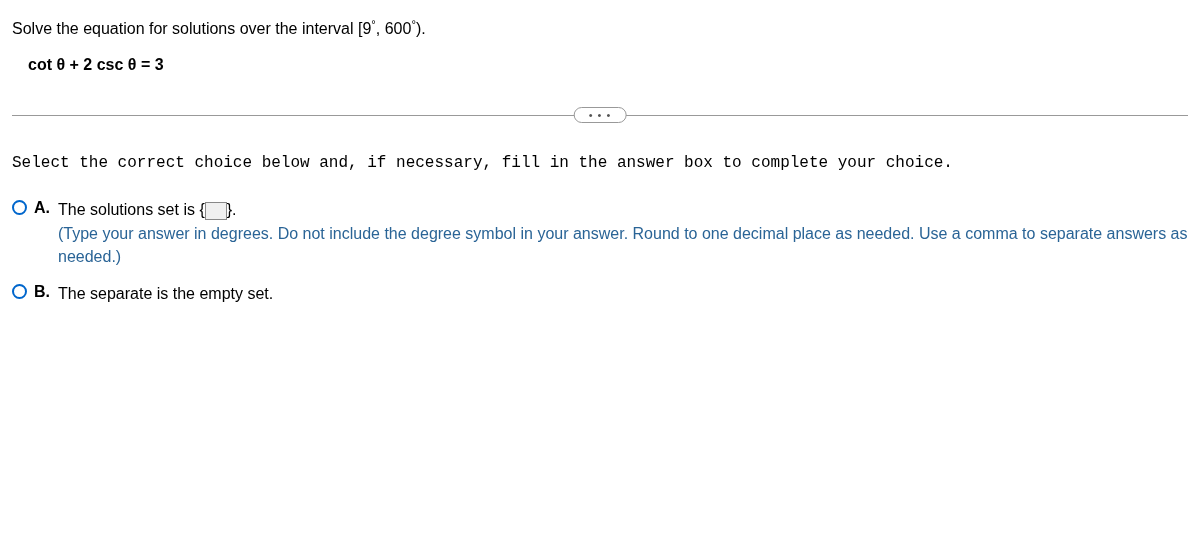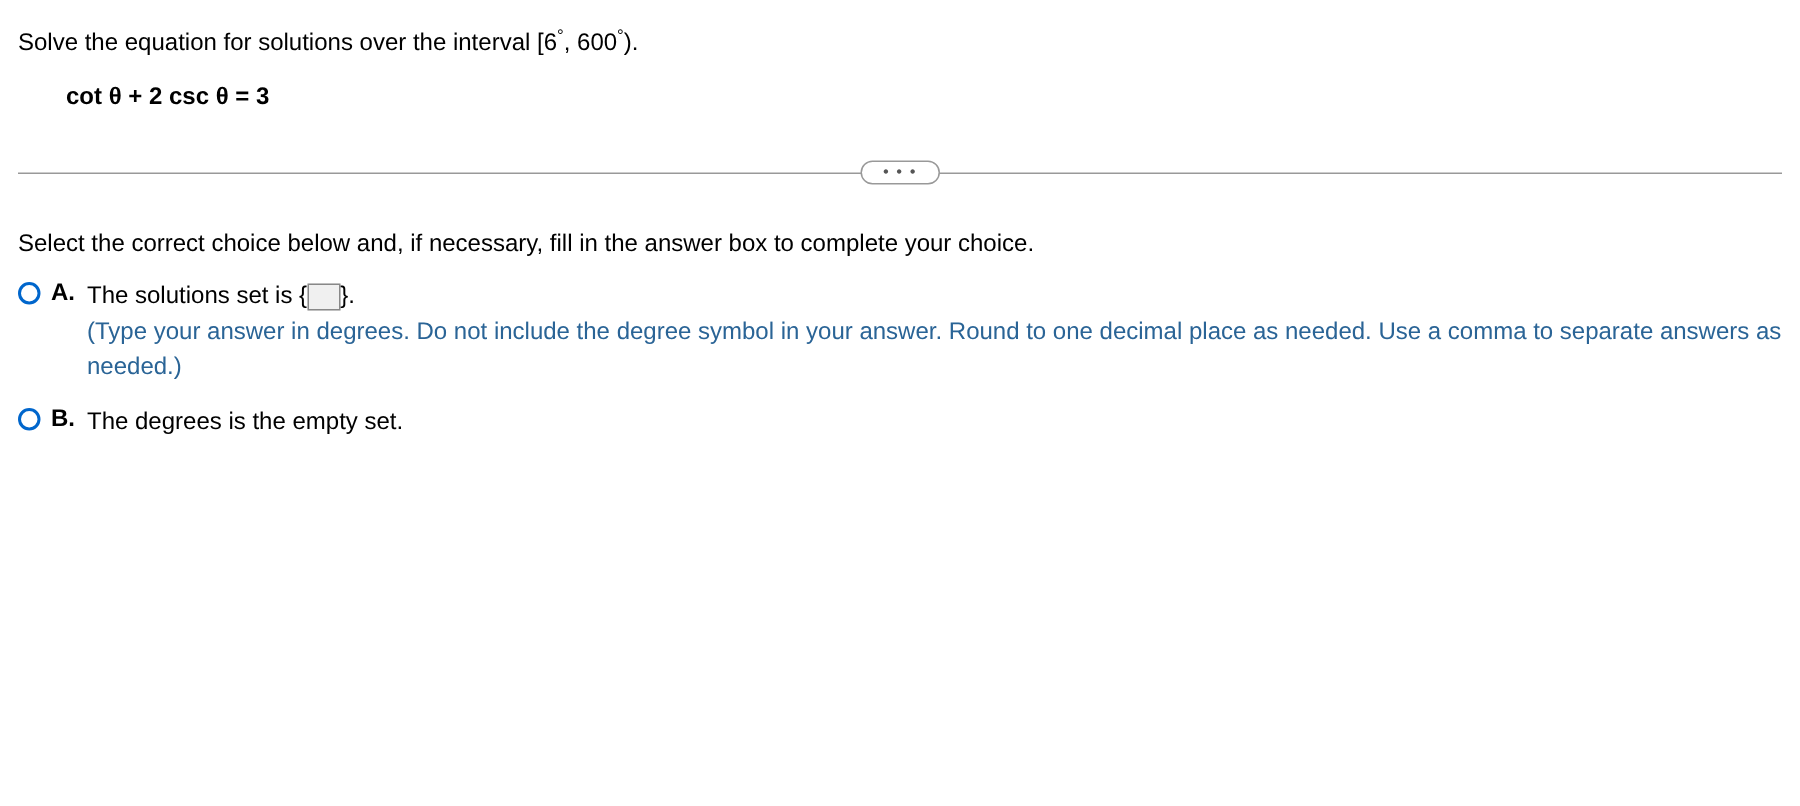--- a/index.html
+++ b/index.html
@@ -14,21 +14,21 @@
       background: #fff;
       width: 1200px;
       height: 537px;
       padding: 18px 12px;
     }
     .question-text {
       margin-bottom: 18px;
     }
     .equation {
       font-weight: bold;
-      margin-left: 32px;
+      margin-left: 16px;
       margin-bottom: 30px;
       font-family: Arial, sans-serif;
     }
     .divider-row {
       position: relative;
       height: 22px;
       margin-bottom: 28px;
     }
     .divider-line {
       position: absolute;
@@ -46,21 +46,22 @@
       background: #fff;
       border: 1px solid #999;
       border-radius: 10px;
       padding: 1px 14px;
       font-size: 11px;
       color: #555;
       cursor: pointer;
       letter-spacing: 1px;
     }
     .instruction {
-      margin-bottom: 14px;
+      margin-bottom: 26px;
+      font-family: Liberation Mono, monospace;
     }
     .choice-row {
       display: flex;
       align-items: flex-start;
       margin-bottom: 14px;
     }
     .radio-wrap {
       width: 22px;
       display: flex;
       align-items: center;
@@ -99,21 +100,21 @@
     }
     .sup {
       font-size: 0.7em;
       vertical-align: super;
     }
   </style>
 </head>
 <body>
 
 <div class="question-text">
-  <span>Solve the equation for solutions over the interval [6</span><span class="sup">°</span><span>, 600</span><span class="sup">°</span><span>).</span>
+  <span>Solve the equation for solutions over the interval [9</span><span class="sup">°</span><span>, 600</span><span class="sup">°</span><span>).</span>
 </div>
 
 <div class="equation">cot θ + 2 csc θ = 3</div>
 
 <div class="divider-row">
   <div class="divider-line"></div>
   <div class="divider-pill">• • •</div>
 </div>
 
 <div class="instruction">Select the correct choice below and, if necessary, fill in the answer box to complete your choice.</div>
@@ -129,15 +130,15 @@
     <span class="hint">(Type your answer in degrees. Do not include the degree symbol in your answer. Round to one decimal place as needed. Use a comma to separate answers as needed.)</span>
   </div>
 </div>
 
 <div class="choice-row">
   <div class="radio-wrap">
     <div class="radio"></div>
   </div>
   <div class="choice-letter">B.</div>
   <div class="choice-body">
-    <span>The degrees is the empty set.</span>
+    <span>The separate is the empty set.</span>
   </div>
 </div>
 
 </body></html>

